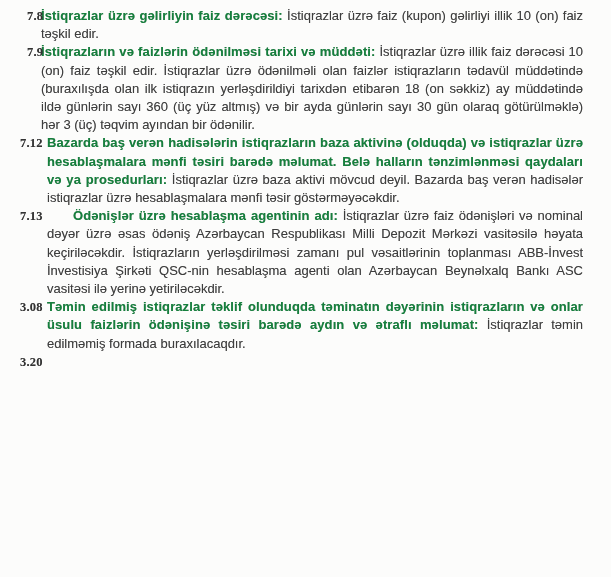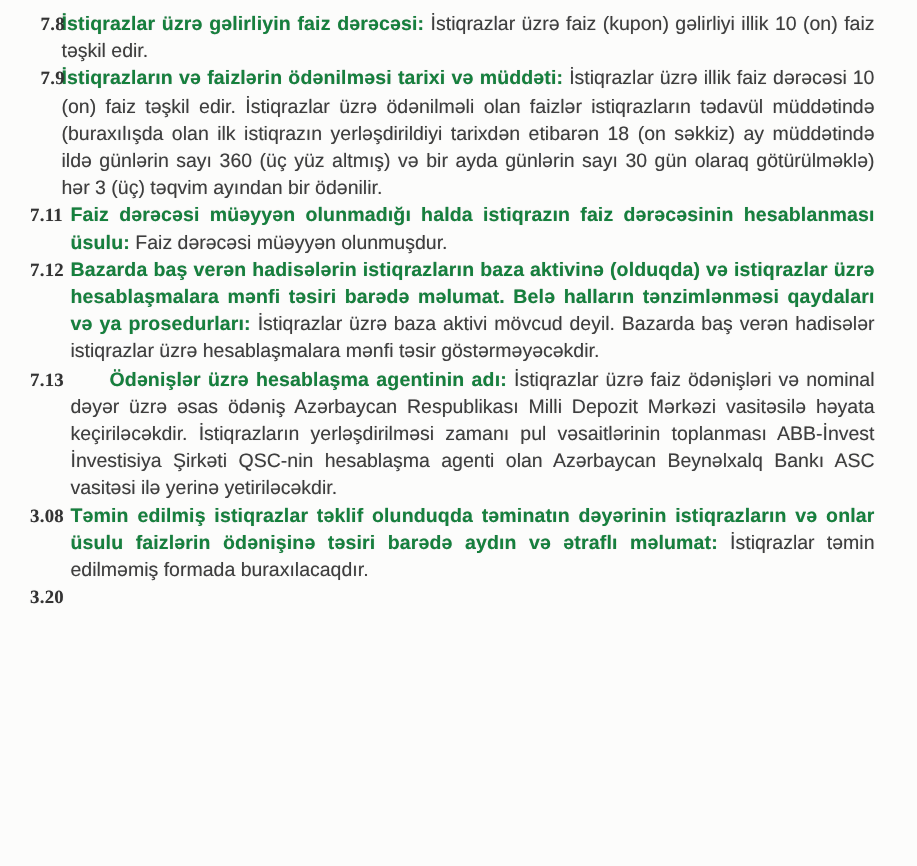--- a/index.html
+++ b/index.html
@@ -63,21 +63,20 @@
 </head>
 <body>
 
 <div class="page">
   <ol class="clauses" id="clauses">
   <li class="clause narrow"><span class="num">7.8</span><span class="title">İstiqrazlar üzrə gəlirliyin faiz dərəcəsi:</span> <span class="body">İstiqrazlar üzrə faiz (kupon) gəlirliyi illik 10 (on) faiz təşkil edir.</span></li>
 
   <li class="clause narrow"><span class="num">7.9</span><span class="title">İstiqrazların və faizlərin ödənilməsi tarixi və müddəti:</span> <span class="body">İstiqrazlar üzrə illik faiz dərəcəsi 10 (on) faiz təşkil edir. İstiqrazlar üzrə ödənilməli olan faizlər istiqrazların tədavül müddətində (buraxılışda olan ilk istiqrazın yerləşdirildiyi tarixdən etibarən 18 (on səkkiz) ay müddətində ildə günlərin sayı 360 (üç yüz altmış) və bir ayda günlərin sayı 30 gün olaraq götürülməklə)  hər 3 (üç) təqvim ayından bir ödənilir.</span></li>
 
 
-  <li class="clause"><span class="num">7.11</span><span class="title">Faiz dərəcəsi müəyyən olunmadığı halda istiqrazın faiz dərəcəsinin hesablanması üsulu:</span> <span class="body">Faiz dərəcəsi müəyyən olunmuşdur.</span></li>
 
   <li class="clause"><span class="num">7.12</span><span class="title">Bazarda baş verən hadisələrin istiqrazların baza aktivinə (olduqda) və istiqrazlar üzrə hesablaşmalara mənfi təsiri barədə məlumat. Belə halların tənzimlənməsi qaydaları və ya prosedurları:</span> <span class="body">İstiqrazlar üzrə baza aktivi mövcud deyil. Bazarda baş verən hadisələr istiqrazlar üzrə hesablaşmalara mənfi təsir göstərməyəcəkdir.</span></li>
 
   <li class="clause tab-first"><span class="num">7.13</span><span class="title">Ödənişlər üzrə hesablaşma agentinin adı:</span> <span class="body">İstiqrazlar üzrə faiz ödənişləri və nominal dəyər üzrə əsas ödəniş Azərbaycan Respublikası Milli Depozit Mərkəzi vasitəsilə həyata keçiriləcəkdir. İstiqrazların yerləşdirilməsi zamanı pul vəsaitlərinin toplanması ABB-İnvest İnvestisiya Şirkəti QSC-nin hesablaşma agenti olan Azərbaycan Beynəlxalq Bankı ASC vasitəsi ilə yerinə yetiriləcəkdir.</span></li>
 
   <li class="clause"><span class="num">3.08</span><span class="title">Təmin edilmiş istiqrazlar təklif olunduqda təminatın dəyərinin istiqrazların və onlar üsulu faizlərin ödənişinə təsiri barədə aydın və ətraflı məlumat:</span> <span class="body">İstiqrazlar təmin edilməmiş formada buraxılacaqdır.</span></li>
 
 
   <li class="clause"><span class="num">3.20</span> <span class="body"></span></li>
 </ol>

